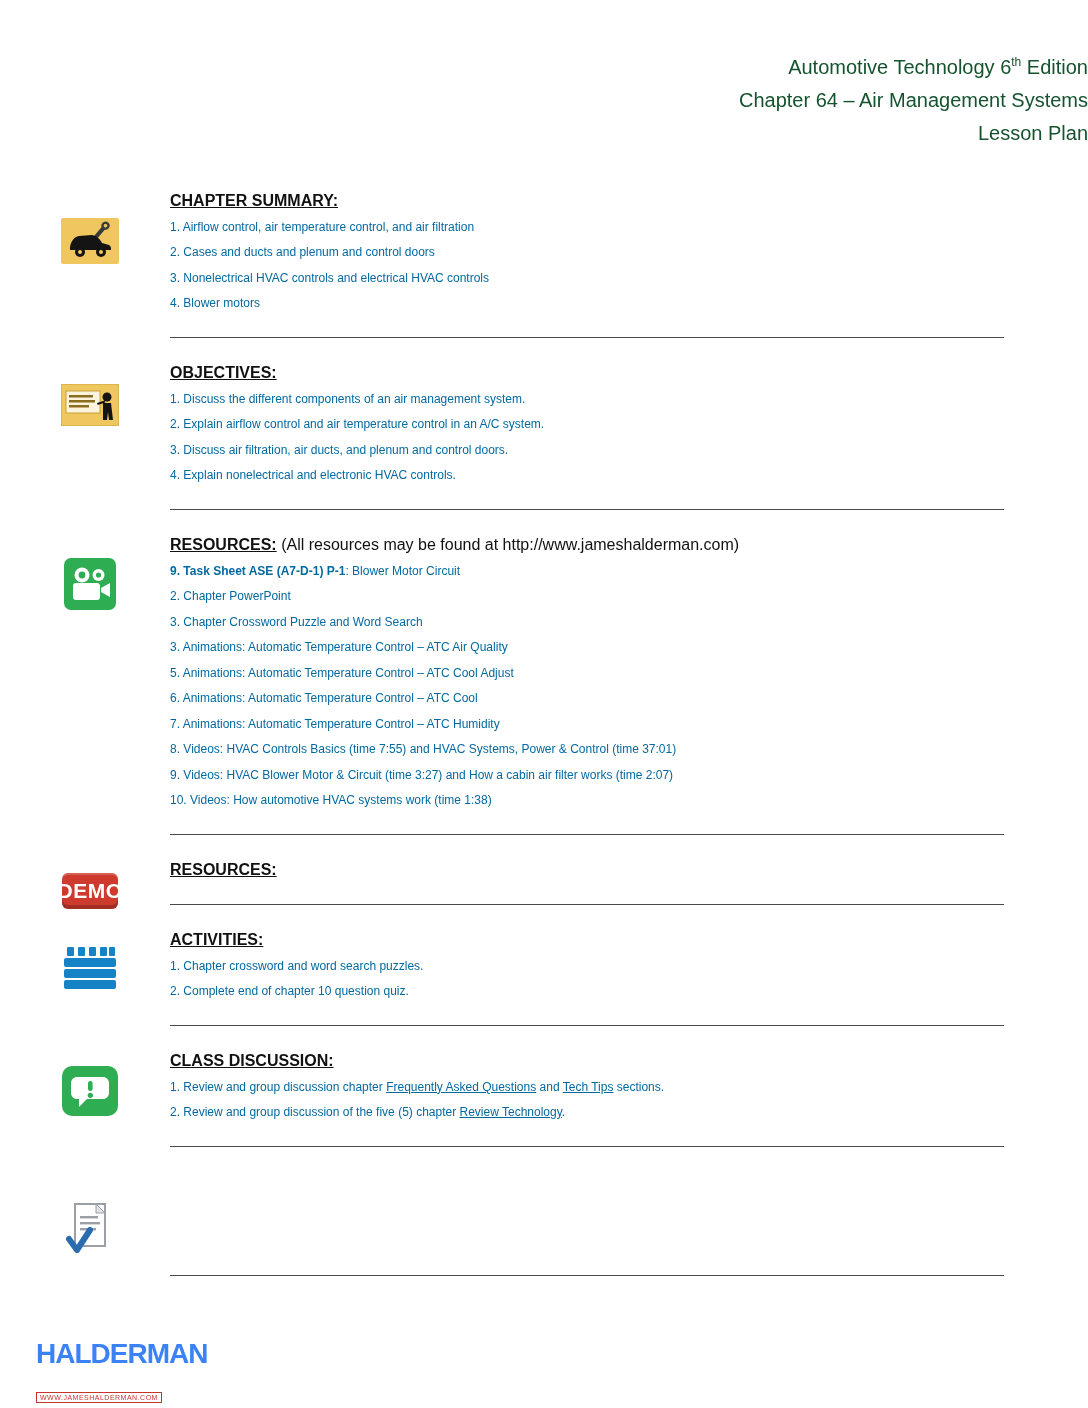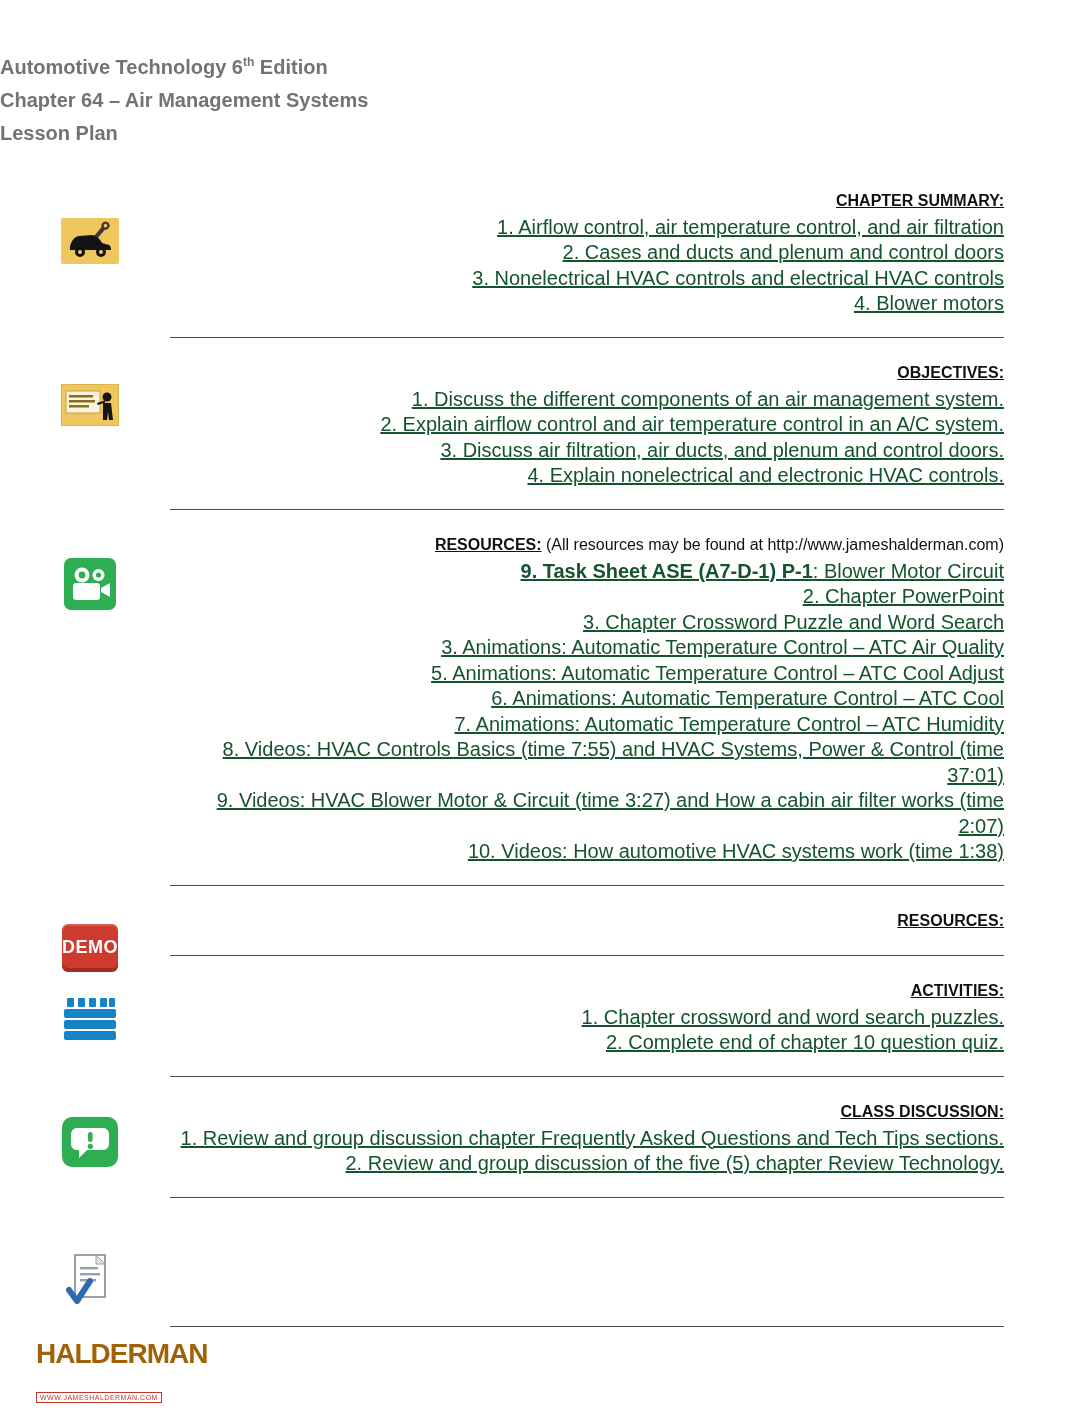--- a/index.html
+++ b/index.html
@@ -5,77 +5,75 @@
   html,body{margin:0;padding:0;background:#ffffff;}
   .page{
     position:relative;
     width:1088px;height:1408px;
     background:#ffffff;
     font-family:"Liberation Sans", sans-serif;
     color:#111;
     overflow:hidden;
   }
   .title{
-    text-align:left;
+    text-align:right;
     padding-top:46px;
-    font-weight:bold;
+    font-weight:normal;
     font-size:20px;
     line-height:33px;
-    color:#737373;
+    color:#14532d;
   }
   .title sup{font-size:12px;}
   .content{
     margin-left:170px;
     width:834px;
     margin-top:42px;
-    text-align:right;
   }
   section{
     position:relative;
     border-bottom:1px solid #4a4a4a;
     padding-bottom:20px;
     margin-bottom:26px;
   }
   section.notes{padding-bottom:102px;}
   .heading{
     font-size:16px;
     font-weight:bold;
     margin:0 0 5px 0;
   }
   .heading .hu{text-decoration:underline;}
   .heading .note{font-weight:normal;text-decoration:none;}
   .line{
-    font-size:20px;
+    font-size:12px;
     line-height:25.5px;
-    color:#14532d;
-    text-decoration:underline;
+    color:#0369a1;
   }
   .icon-col{
     position:absolute;
     left:-112px;
     width:64px;
     display:flex;
     justify-content:center;
     align-items:flex-start;
   }
   .demo-icon{
-    width:56px;height:48px;
+    width:56px;height:36px;
     background:#CE3B2E;
     border-radius:6px;
     display:flex;align-items:center;justify-content:center;
-    color:#fff;font-weight:bold;font-size:18px;letter-spacing:.5px;
+    color:#fff;font-weight:bold;font-size:21px;letter-spacing:.5px;
     box-shadow:inset 0 -4px 0 rgba(0,0,0,.22), inset 0 2px 0 rgba(255,255,255,.18);
   }
   .footer{
     position:absolute;
     left:36px;
     top:1340px;
   }
   .logo{
-    color:#a16207;
+    color:#3b82f6;
     font-weight:bold;
     font-size:28px;
     letter-spacing:-1px;
     line-height:28px;
   }
   .logo-sub{
     display:inline-block;
     color:#C6352B;
     font-size:7px;
     letter-spacing:.5px;

